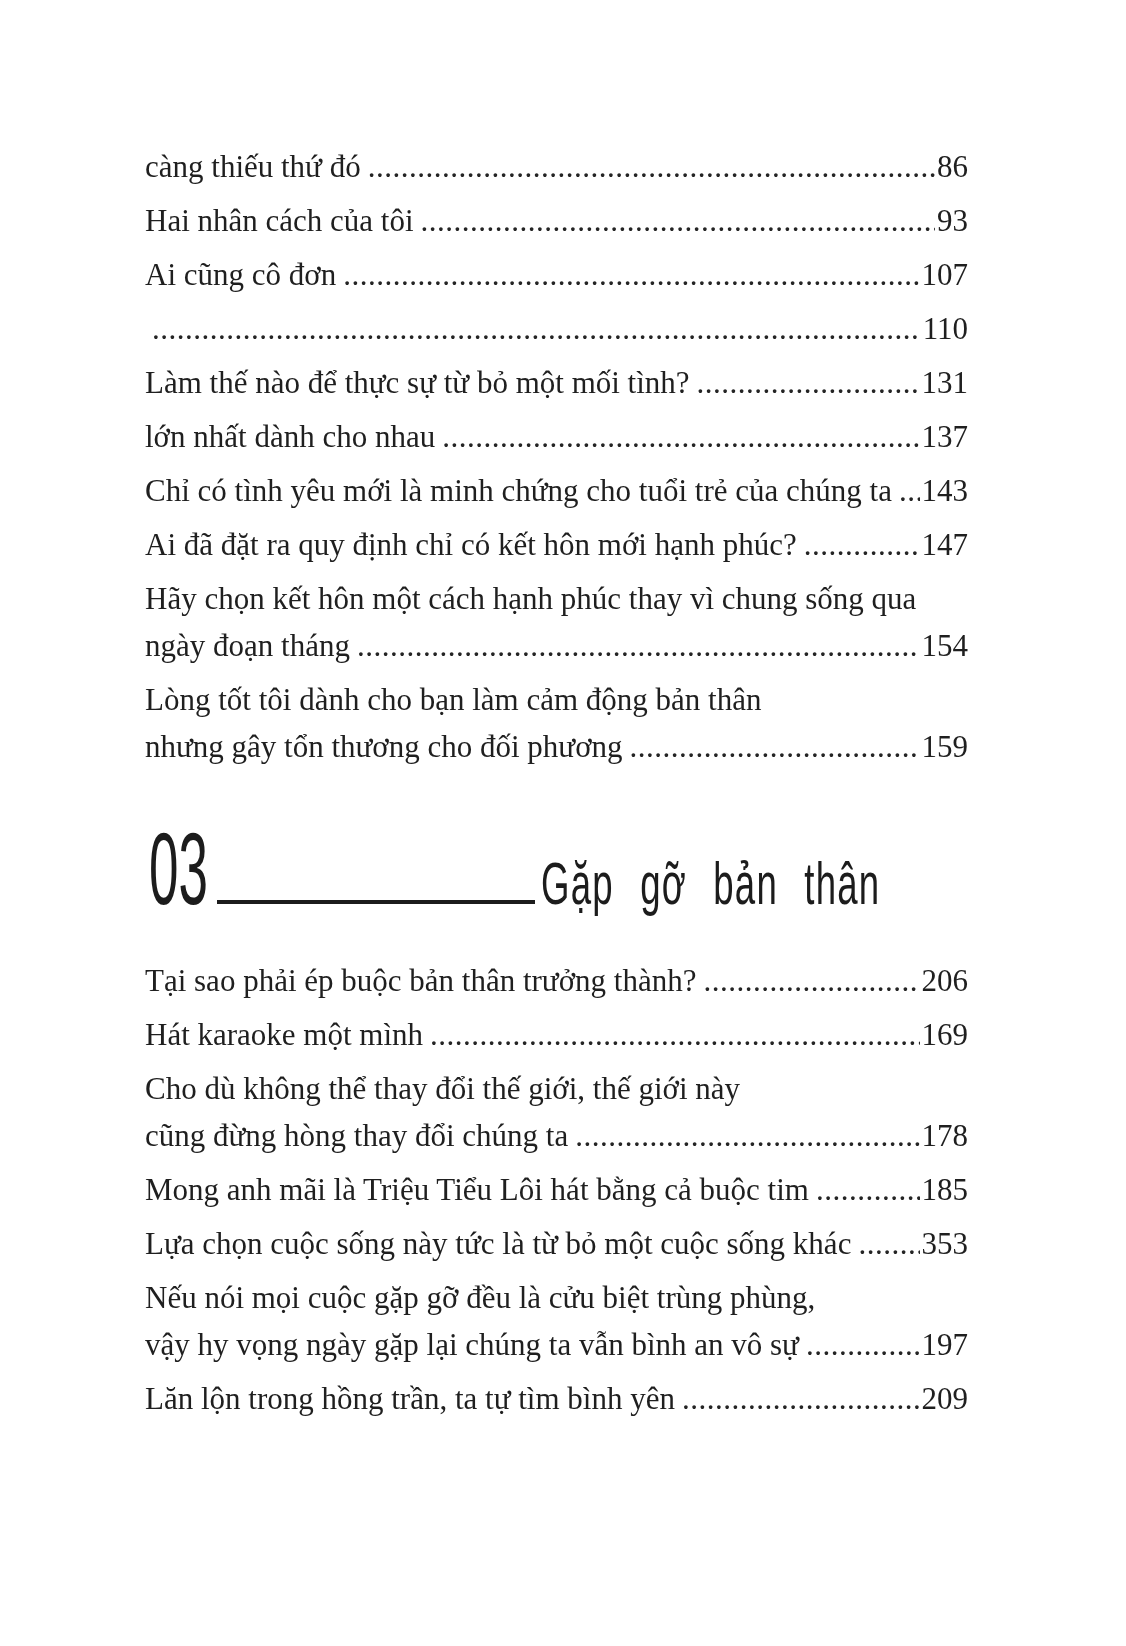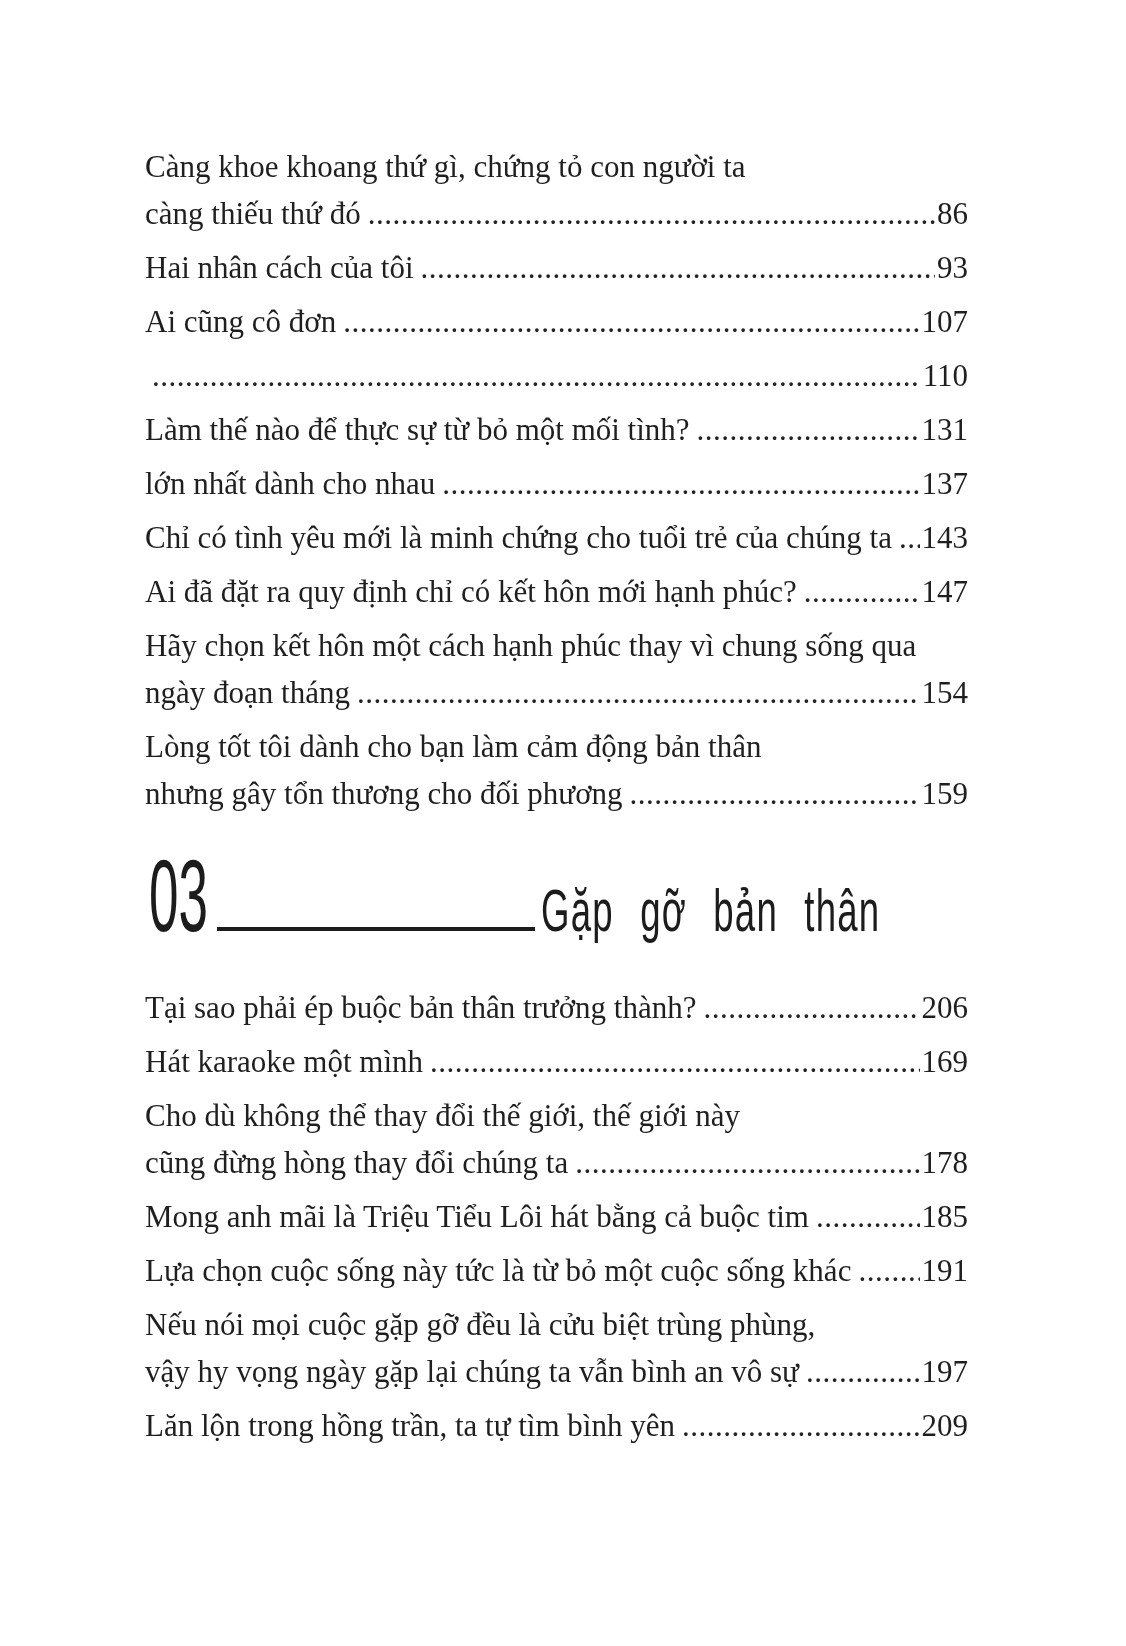--- a/index.html
+++ b/index.html
@@ -43,21 +43,21 @@
     overflow: hidden;
     margin: 0 2px 0 7px;
     letter-spacing: 0.5px;
     color: #242424;
   }
   .toc-line .pg { flex: 0 0 auto; }
 
   .section-heading {
     display: flex;
     align-items: baseline;
-    margin-top: 28px;
+    margin-top: 48px;
     height: 102px;
     font-family: "Liberation Sans", sans-serif;
     color: #1c1c1c;
   }
   .sec-num {
     flex: 0 0 60px;
     width: 60px;
     margin-left: 4px;
     font-size: 102px;
     line-height: 102px;
@@ -86,24 +86,20 @@
 </style>
 </head>
 <body>
 
 <div class="page">
   <div class="content">
 
     <div class="toc-list">
         <div class="toc-entry">
           <div class="toc-line">
-    <span class="t">Càng khoe khoang thứ gì, chứng tỏ con người ta</span>
-
-  </div>
-          <div class="toc-line">
     <span class="t">càng thiếu thứ đó</span>
     <span class="dots">..........................................................................................................................................................................</span>
     <span class="pg">86</span>
   </div>
         </div>
         <div class="toc-entry">
           <div class="toc-line">
     <span class="t">Hai nhân cách của tôi</span>
     <span class="dots">..........................................................................................................................................................................</span>
     <span class="pg">93</span>
@@ -210,21 +206,21 @@
           <div class="toc-line">
     <span class="t">Mong anh mãi là Triệu Tiểu Lôi hát bằng cả buộc tim</span>
     <span class="dots">..........................................................................................................................................................................</span>
     <span class="pg">185</span>
   </div>
         </div>
         <div class="toc-entry">
           <div class="toc-line">
     <span class="t">Lựa chọn cuộc sống này tức là từ bỏ một cuộc sống khác</span>
     <span class="dots">..........................................................................................................................................................................</span>
-    <span class="pg">191</span>
+    <span class="pg">353</span>
   </div>
         </div>
         <div class="toc-entry">
           <div class="toc-line">
     <span class="t">Nếu nói mọi cuộc gặp gỡ đều là cửu biệt trùng phùng,</span>
 
   </div>
           <div class="toc-line">
     <span class="t">vậy hy vọng ngày gặp lại chúng ta vẫn bình an vô sự</span>
     <span class="dots">..........................................................................................................................................................................</span>

